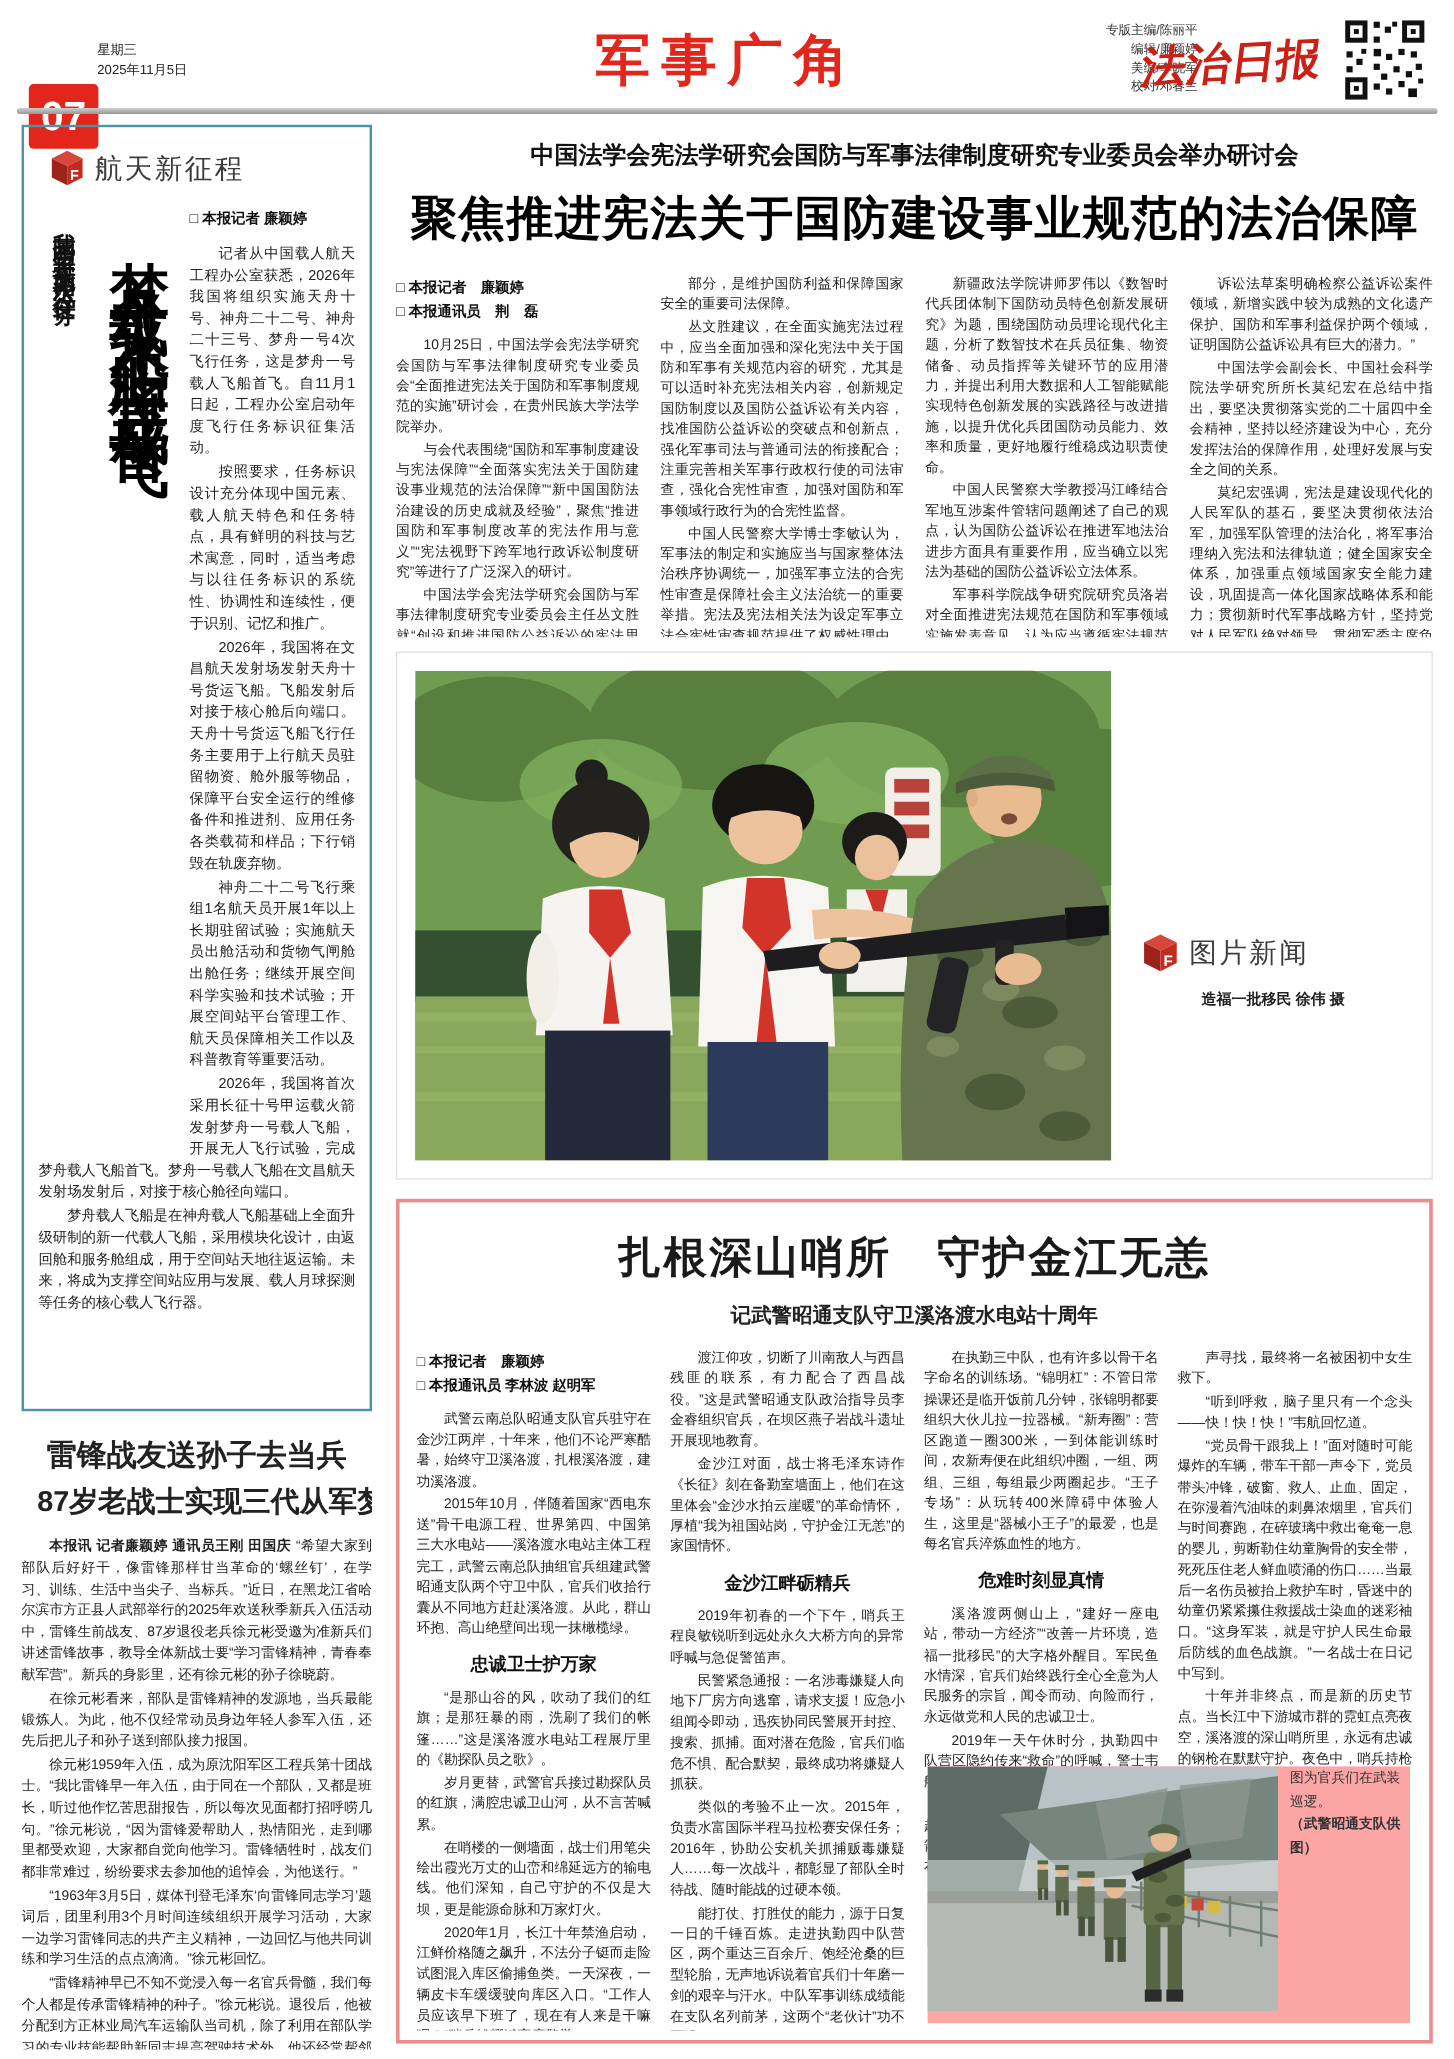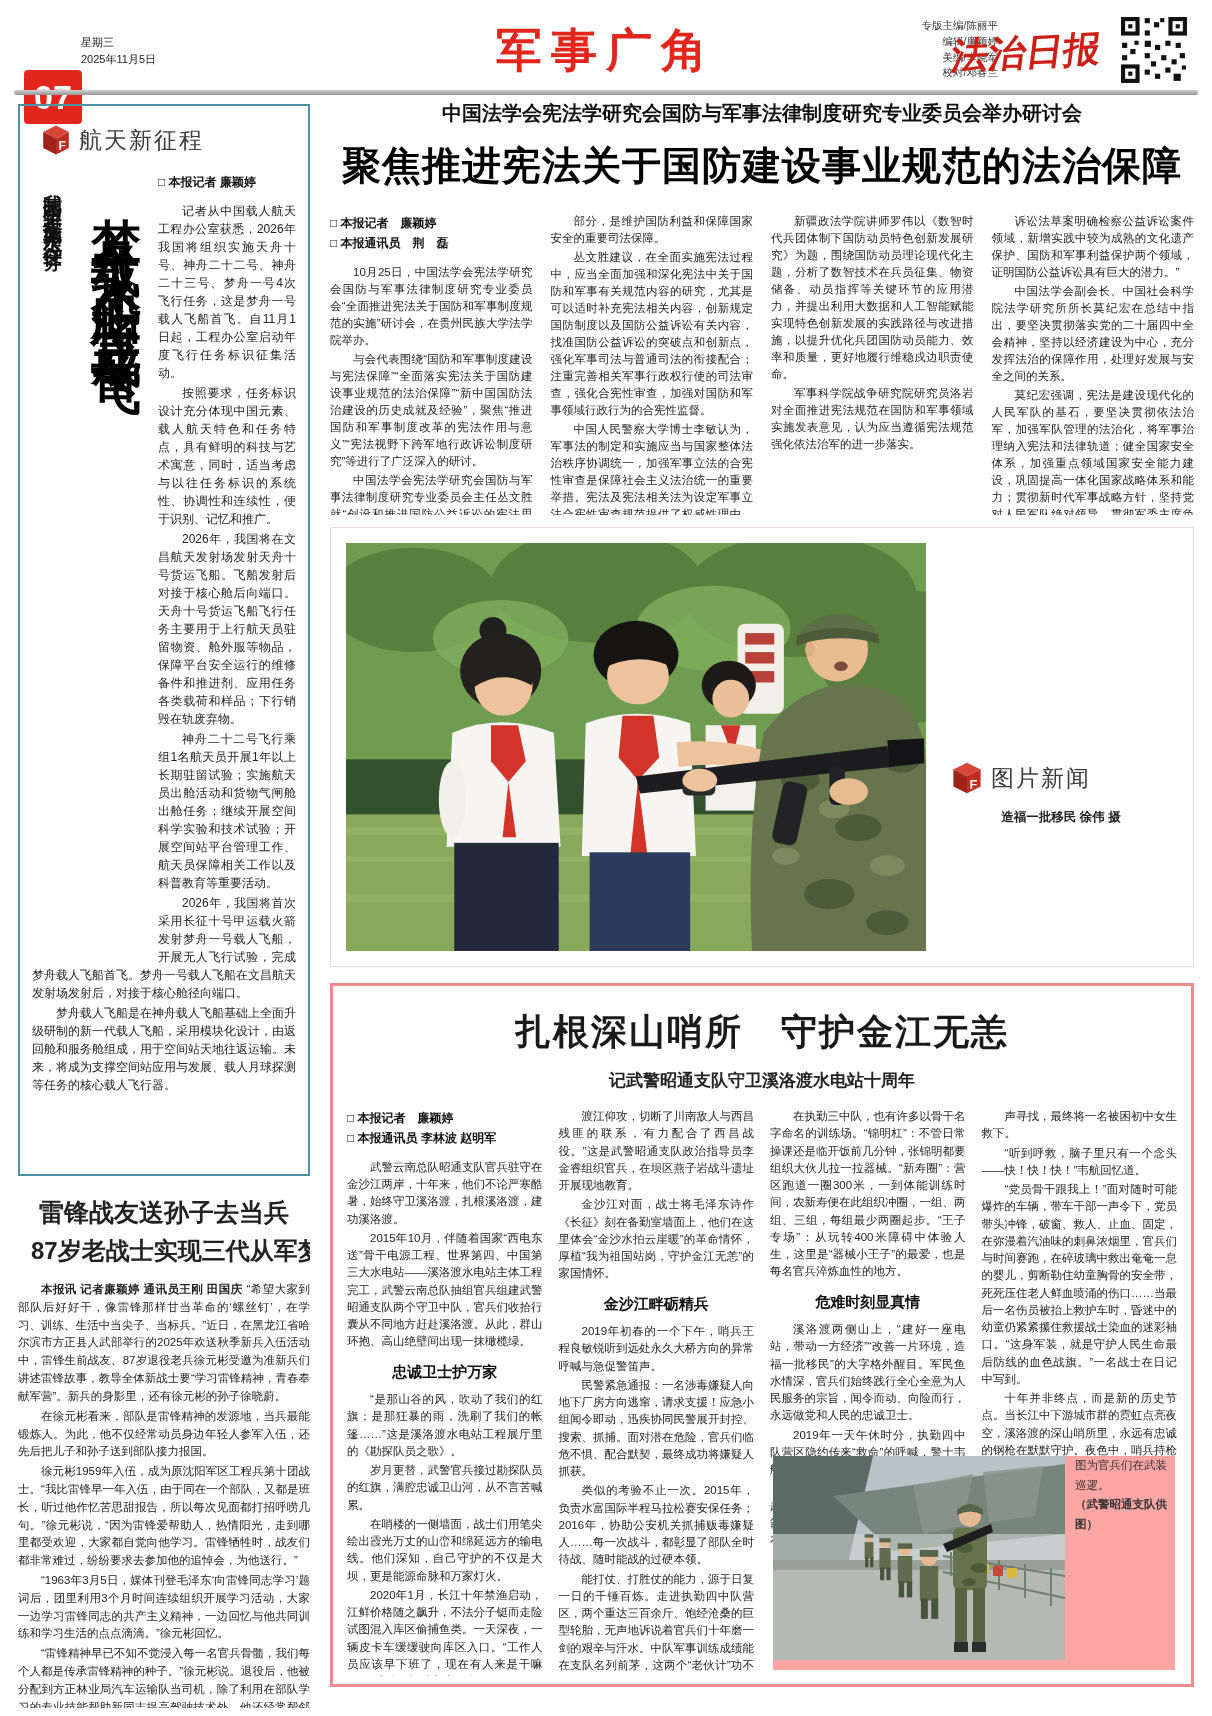--- a/index.html
+++ b/index.html
@@ -31,21 +31,21 @@
   .v-titles{float:left;width:126px;height:790px;display:flex;padding:6px 0 0 6px;box-sizing:border-box;}
   .v-sub{writing-mode:vertical-rl;font-size:19px;font-weight:600;letter-spacing:5px;color:#111;margin-right:12px;}
   .v-main{writing-mode:vertical-rl;font-size:50px;font-weight:700;letter-spacing:15px;color:#000;}
   
   .veteran{position:absolute;left:18px;top:1196px;width:292px;height:512px;overflow:hidden;}
   .vet-kicker{text-align:center;font-size:25px;font-weight:700;margin:0 0 6px;}
   .vet-headline{text-align:right;font-size:24px;font-weight:800;white-space:nowrap;margin:0 13px 14px;}
   .vet-body{font-size:11.5px;line-height:1.55;}
   .vet-body b{margin-right:4px;}
   
-  .right-col{position:absolute;left:330px;top:96px;width:864px;}
+  .right-col{position:absolute;left:330px;top:112px;width:864px;}
   .kicker{text-align:center;font-size:20px;font-weight:600;color:#111;margin:4px 0 12px;white-space:nowrap;}
   .headline{text-align:center;font-size:39px;font-weight:900;letter-spacing:1px;color:#000;margin:0 0 20px;white-space:nowrap;}
   .cols{display:flex;gap:18px;height:302px;overflow:hidden;}
   .col{flex:1;font-size:11.5px;line-height:1.48;color:#222;}
   
   .photo-box{margin-top:12px;border:1px solid #e7dada;height:440px;box-sizing:border-box;padding:15px;
         display:flex;gap:18px;background:#fff;}
   .photo-main{width:580px;height:408px;flex:none;}
   .photo-side{flex:1;padding-top:218px;}
   .photo-side .logo-row{margin:0 0 14px 6px;}
@@ -186,20 +186,21 @@
               <p class="body-p">中国法学会宪法学研究会国防与军事法律制度研究专业委员会主任丛文胜就“创设和推进国防公益诉讼的宪法思考”作主题发言。他认为，国防公益诉讼涉及国家、军队、政府，以及军人、公民等社会各相关方，涵盖政治、经济和公民基本权益等多领域，具有鲜明的中国特色和重要的功能，是公益诉讼法不可或缺的重要组成</p>
             </div>
         </div>
         <div class="col">
             <p class="body-p">部分，是维护国防利益和保障国家安全的重要司法保障。</p>
             <p class="body-p">丛文胜建议，在全面实施宪法过程中，应当全面加强和深化宪法中关于国防和军事有关规范内容的研究，尤其是可以适时补充宪法相关内容，创新规定国防制度以及国防公益诉讼有关内容，找准国防公益诉讼的突破点和创新点，强化军事司法与普通司法的衔接配合；注重完善相关军事行政权行使的司法审查，强化合宪性审查，加强对国防和军事领域行政行为的合宪性监督。</p>
             <p class="body-p">中国人民警察大学博士李敏认为，军事法的制定和实施应当与国家整体法治秩序协调统一，加强军事立法的合宪性审查是保障社会主义法治统一的重要举措。宪法及宪法相关法为设定军事立法合宪性审查规范提供了权威性理由，应当在相关法律中明确全国人大及其常委会对军事法律、军事行政法规和军事法规的合宪性审查，法工委和法律委员会协助完成军事立法合宪性审查工作的职能。</p>
           </div>
         <div class="col">
             <p class="body-p">新疆政法学院讲师罗伟以《数智时代兵团体制下国防动员特色创新发展研究》为题，围绕国防动员理论现代化主题，分析了数智技术在兵员征集、物资储备、动员指挥等关键环节的应用潜力，并提出利用大数据和人工智能赋能实现特色创新发展的实践路径与改进措施，以提升优化兵团国防动员能力、效率和质量，更好地履行维稳戍边职责使命。</p>
+            <p class="body-p">中国人民警察大学教授冯江峰结合军地互涉案件管辖问题阐述了自己的观点，认为国防公益诉讼在推进军地法治进步方面具有重要作用，应当确立以宪法为基础的国防公益诉讼立法体系。</p>
             <p class="body-p">军事科学院战争研究院研究员洛岩对全面推进宪法规范在国防和军事领域实施发表意见，认为应当遵循宪法规范强化依法治军的进一步落实。</p>
           </div>
         <div class="col">
             <p class="body-p">诉讼法草案明确检察公益诉讼案件领域，新增实践中较为成熟的文化遗产保护、国防和军事利益保护两个领域，证明国防公益诉讼具有巨大的潜力。”</p>
             <p class="body-p">中国法学会副会长、中国社会科学院法学研究所所长莫纪宏在总结中指出，要坚决贯彻落实党的二十届四中全会精神，坚持以经济建设为中心，充分发挥法治的保障作用，处理好发展与安全之间的关系。</p>
             <p class="body-p">莫纪宏强调，宪法是建设现代化的人民军队的基石，要坚决贯彻依法治军，加强军队管理的法治化，将军事治理纳入宪法和法律轨道；健全国家安全体系，加强重点领域国家安全能力建设，巩固提高一体化国家战略体系和能力；贯彻新时代军事战略方针，坚持党对人民军队绝对领导，贯彻军委主席负责制，加强对宪法中国防和军事规范的研究，推动有关宪法规范进一步细化，将军事活动纳入宪法法律规范之内。</p>
           </div>
       </div>
     </div>
 

